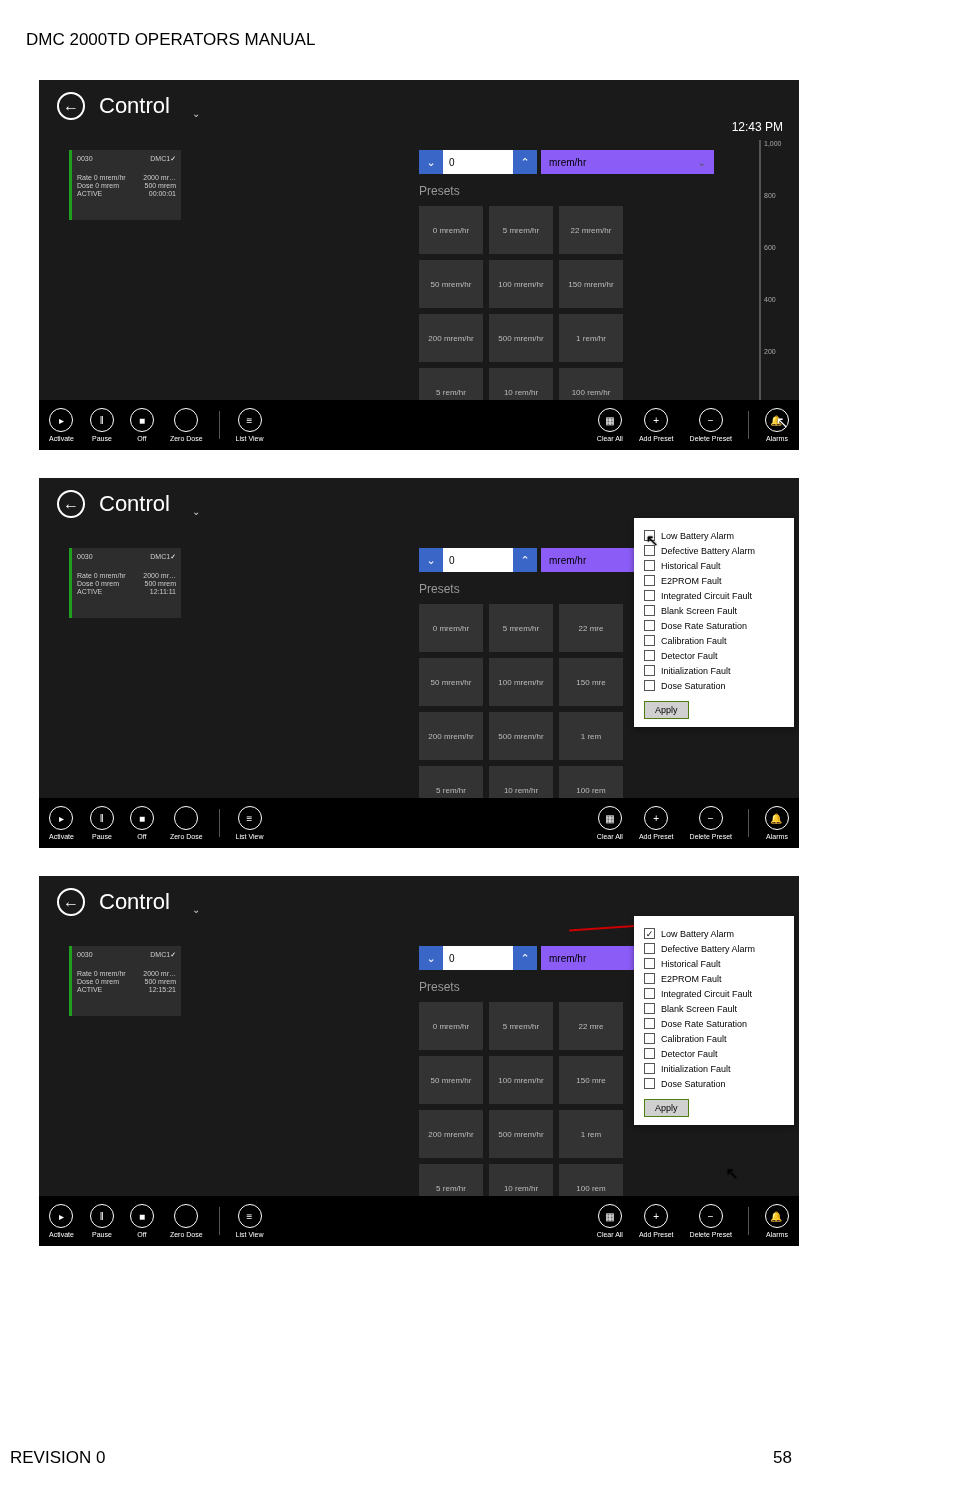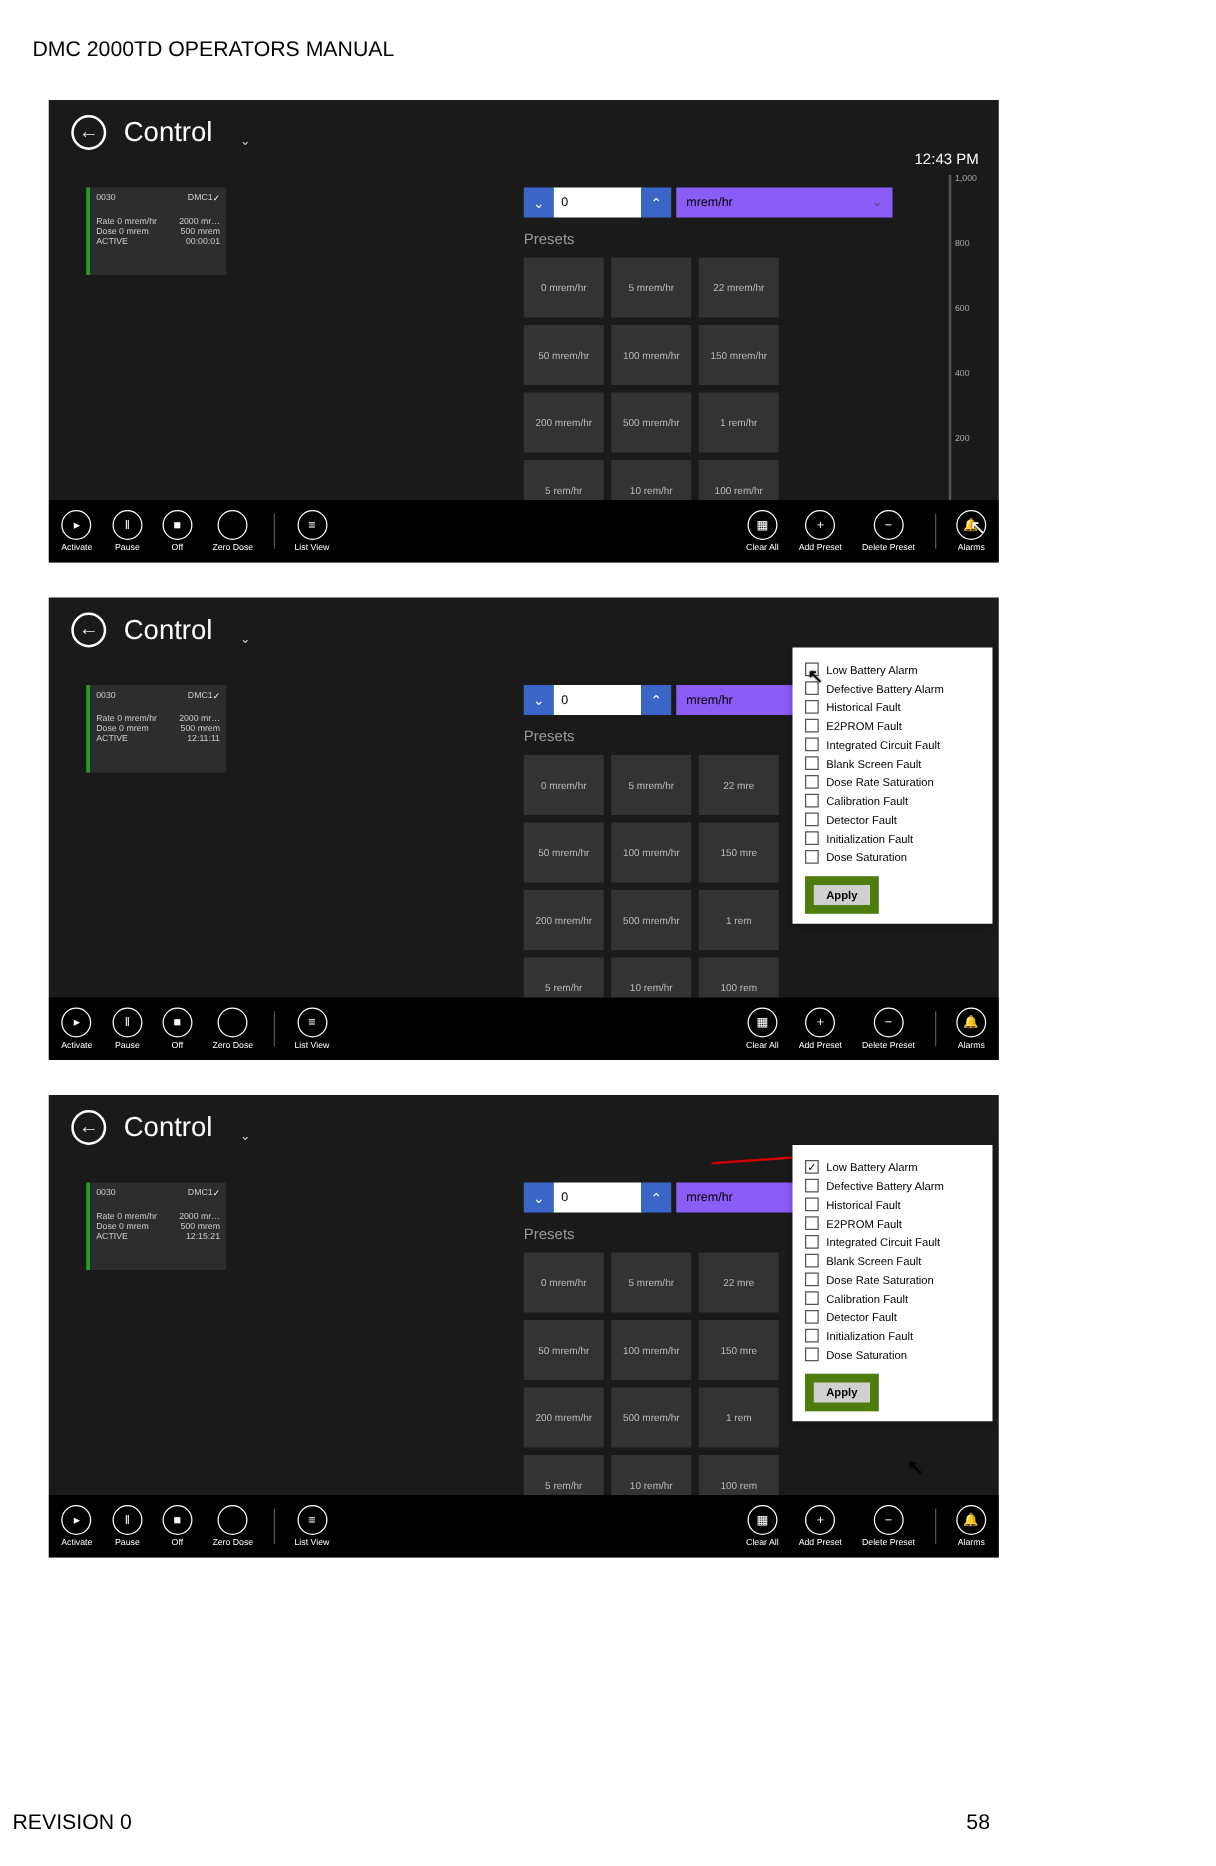--- a/index.html
+++ b/index.html
@@ -36,21 +36,21 @@
   .tick { position:absolute; left:10px; font-size:7px; color:#aaa;}
   .t1000{top:0} .t800{top:20%} .t600{top:40%} .t400{top:60%} .t200{top:80%}
   .cmdbar { position:absolute; bottom:0; left:0; right:0; height:50px; background:#000; display:flex; align-items:center; padding:0 10px; gap:16px;}
   .cmd { display:flex; flex-direction:column; align-items:center; gap:3px; color:#fff; font-size:7px;}
   .cmd .ico { width:24px; height:24px; border:1.5px solid #fff; border-radius:50%; display:flex; align-items:center; justify-content:center; font-size:10px;}
   .cmd-sep { width:1px; height:28px; background:#555;}
   .cmd-spacer { flex:1;}
   .popup { position:absolute; background:#fff; color:#000; top:40px; right:5px; width:160px; padding:8px 10px; font-size:9px; box-shadow:0 2px 6px rgba(0,0,0,0.4);}
   .popup .opt { display:flex; align-items:flex-end; gap:6px; margin:4px 0;}
   .popup .cb { width:11px; height:11px; border:1px solid #555; flex-shrink:0; display:flex; align-items:center; justify-content:center; font-size:9px;}
-  .popup .apply { background:#d0d0d0; border:7px solid #4d7c0f; padding:3px 10px; font-size:9px; margin-top:6px; display:inline-block;font-weight:bold;}
+  .popup .apply { background:#d0d0d0; border:1px solid #4d7c0f; padding:3px 10px; font-size:9px; margin-top:6px; display:inline-block;}
   .cursor { position:absolute; font-size:16px; color:#fff; text-shadow:0 0 2px #000; pointer-events:none;}
   .arrow-red { position:absolute; width:80px; height:2px; background:#c00; transform-origin:right center;}
   .arrow-red::after{content:""; position:absolute; right:-2px; top:-4px; border:5px solid transparent; border-left-color:#c00;}
   .footer { position:absolute; bottom:25px; left:10px; right:30px; display:flex; justify-content:space-between; font-size:17px;}
 </style>
 </head>
 <body>
 
 <div class="page">
   <div class="doc-header">DMC 2000TD OPERATORS MANUAL</div>

